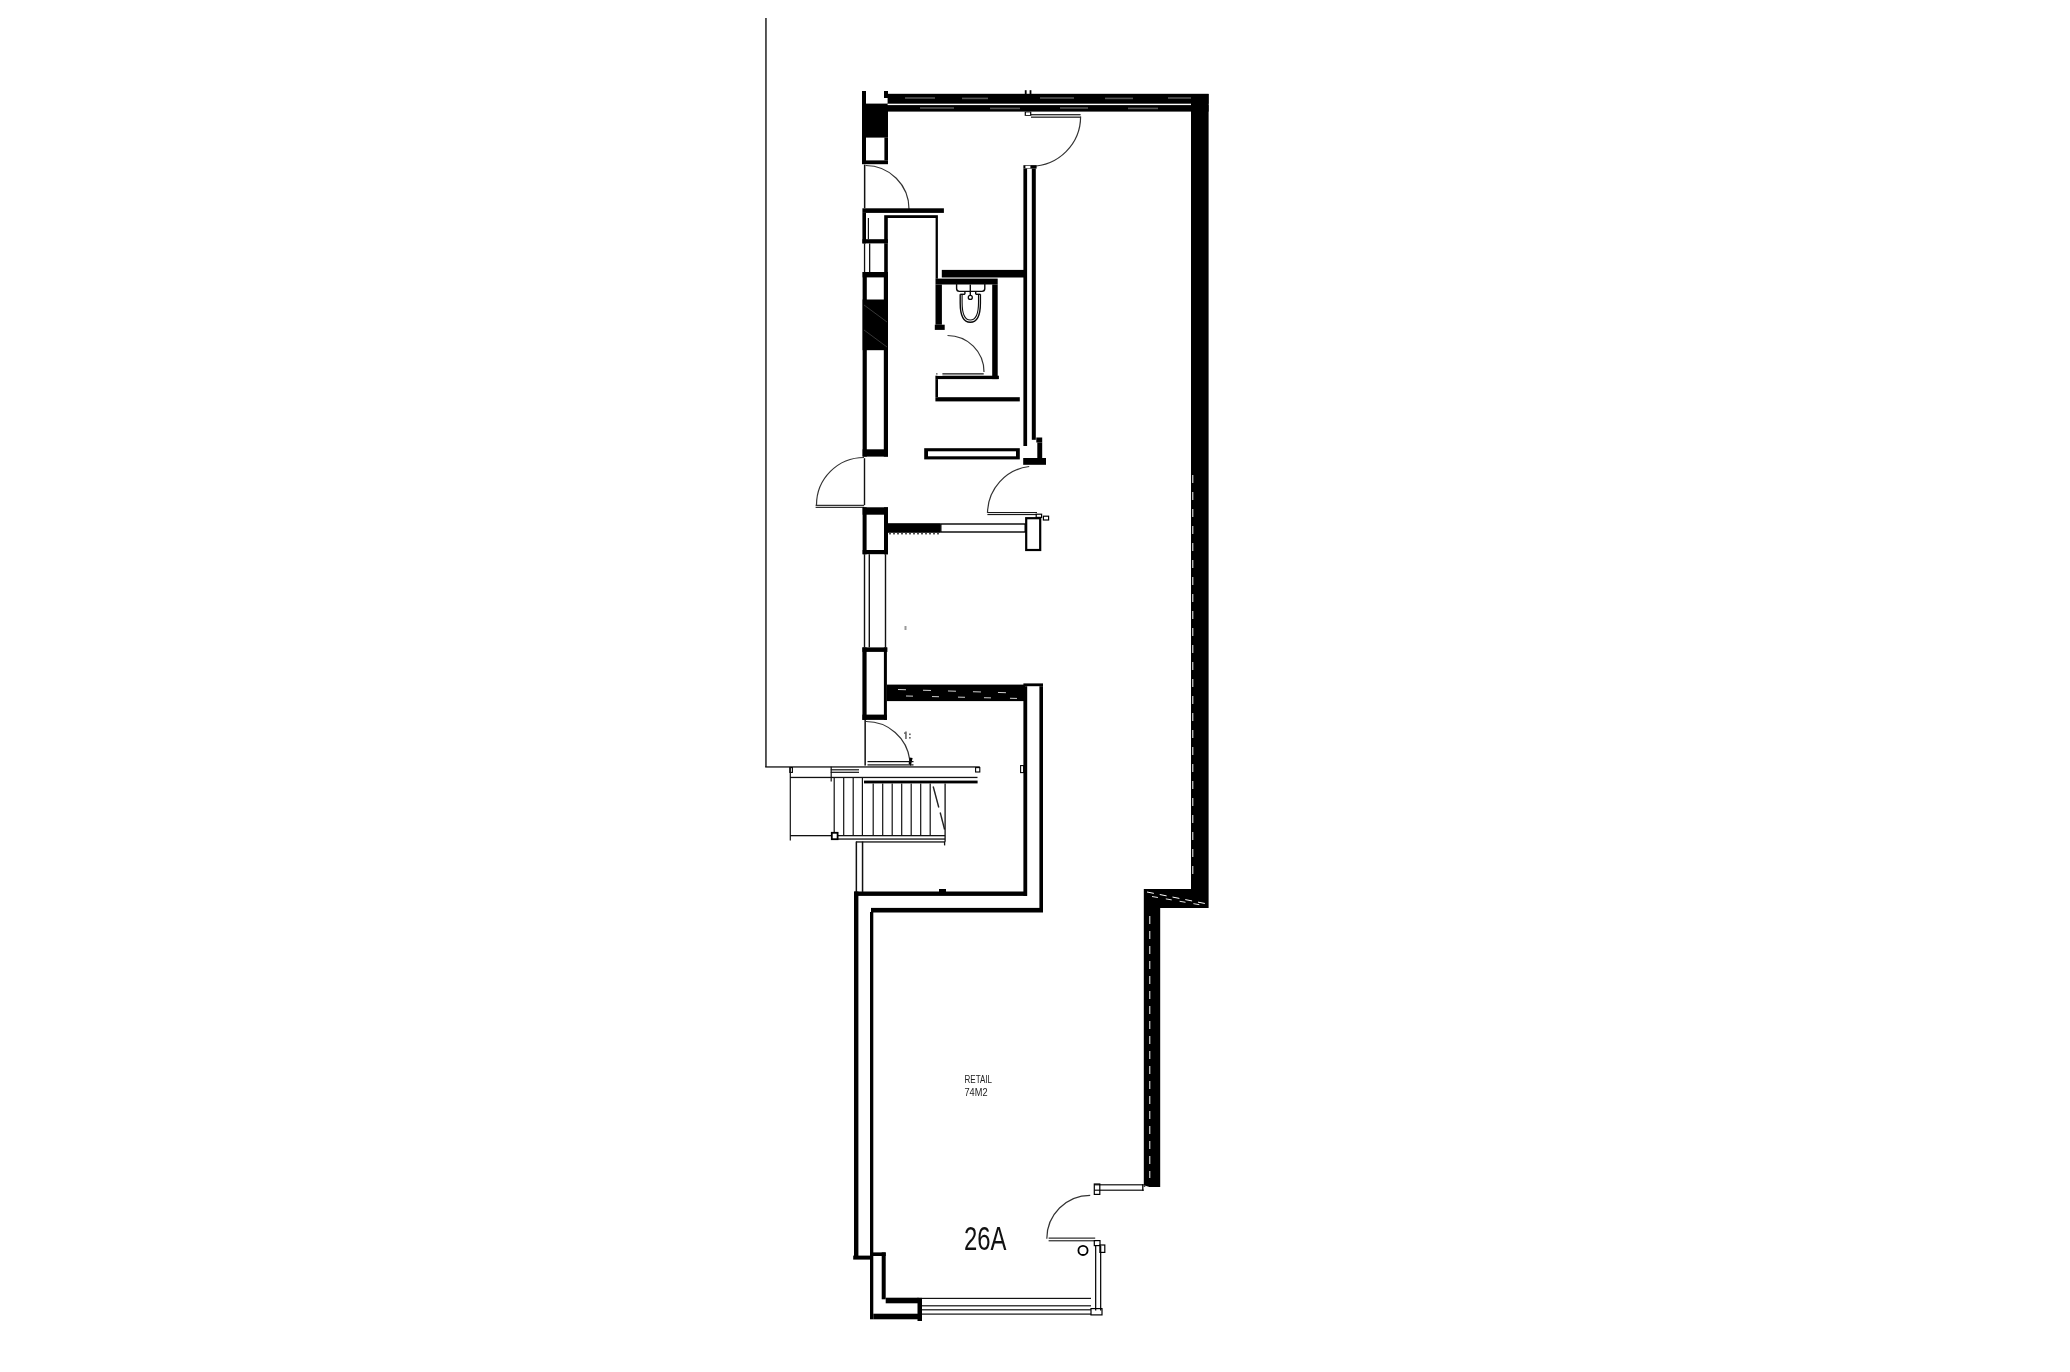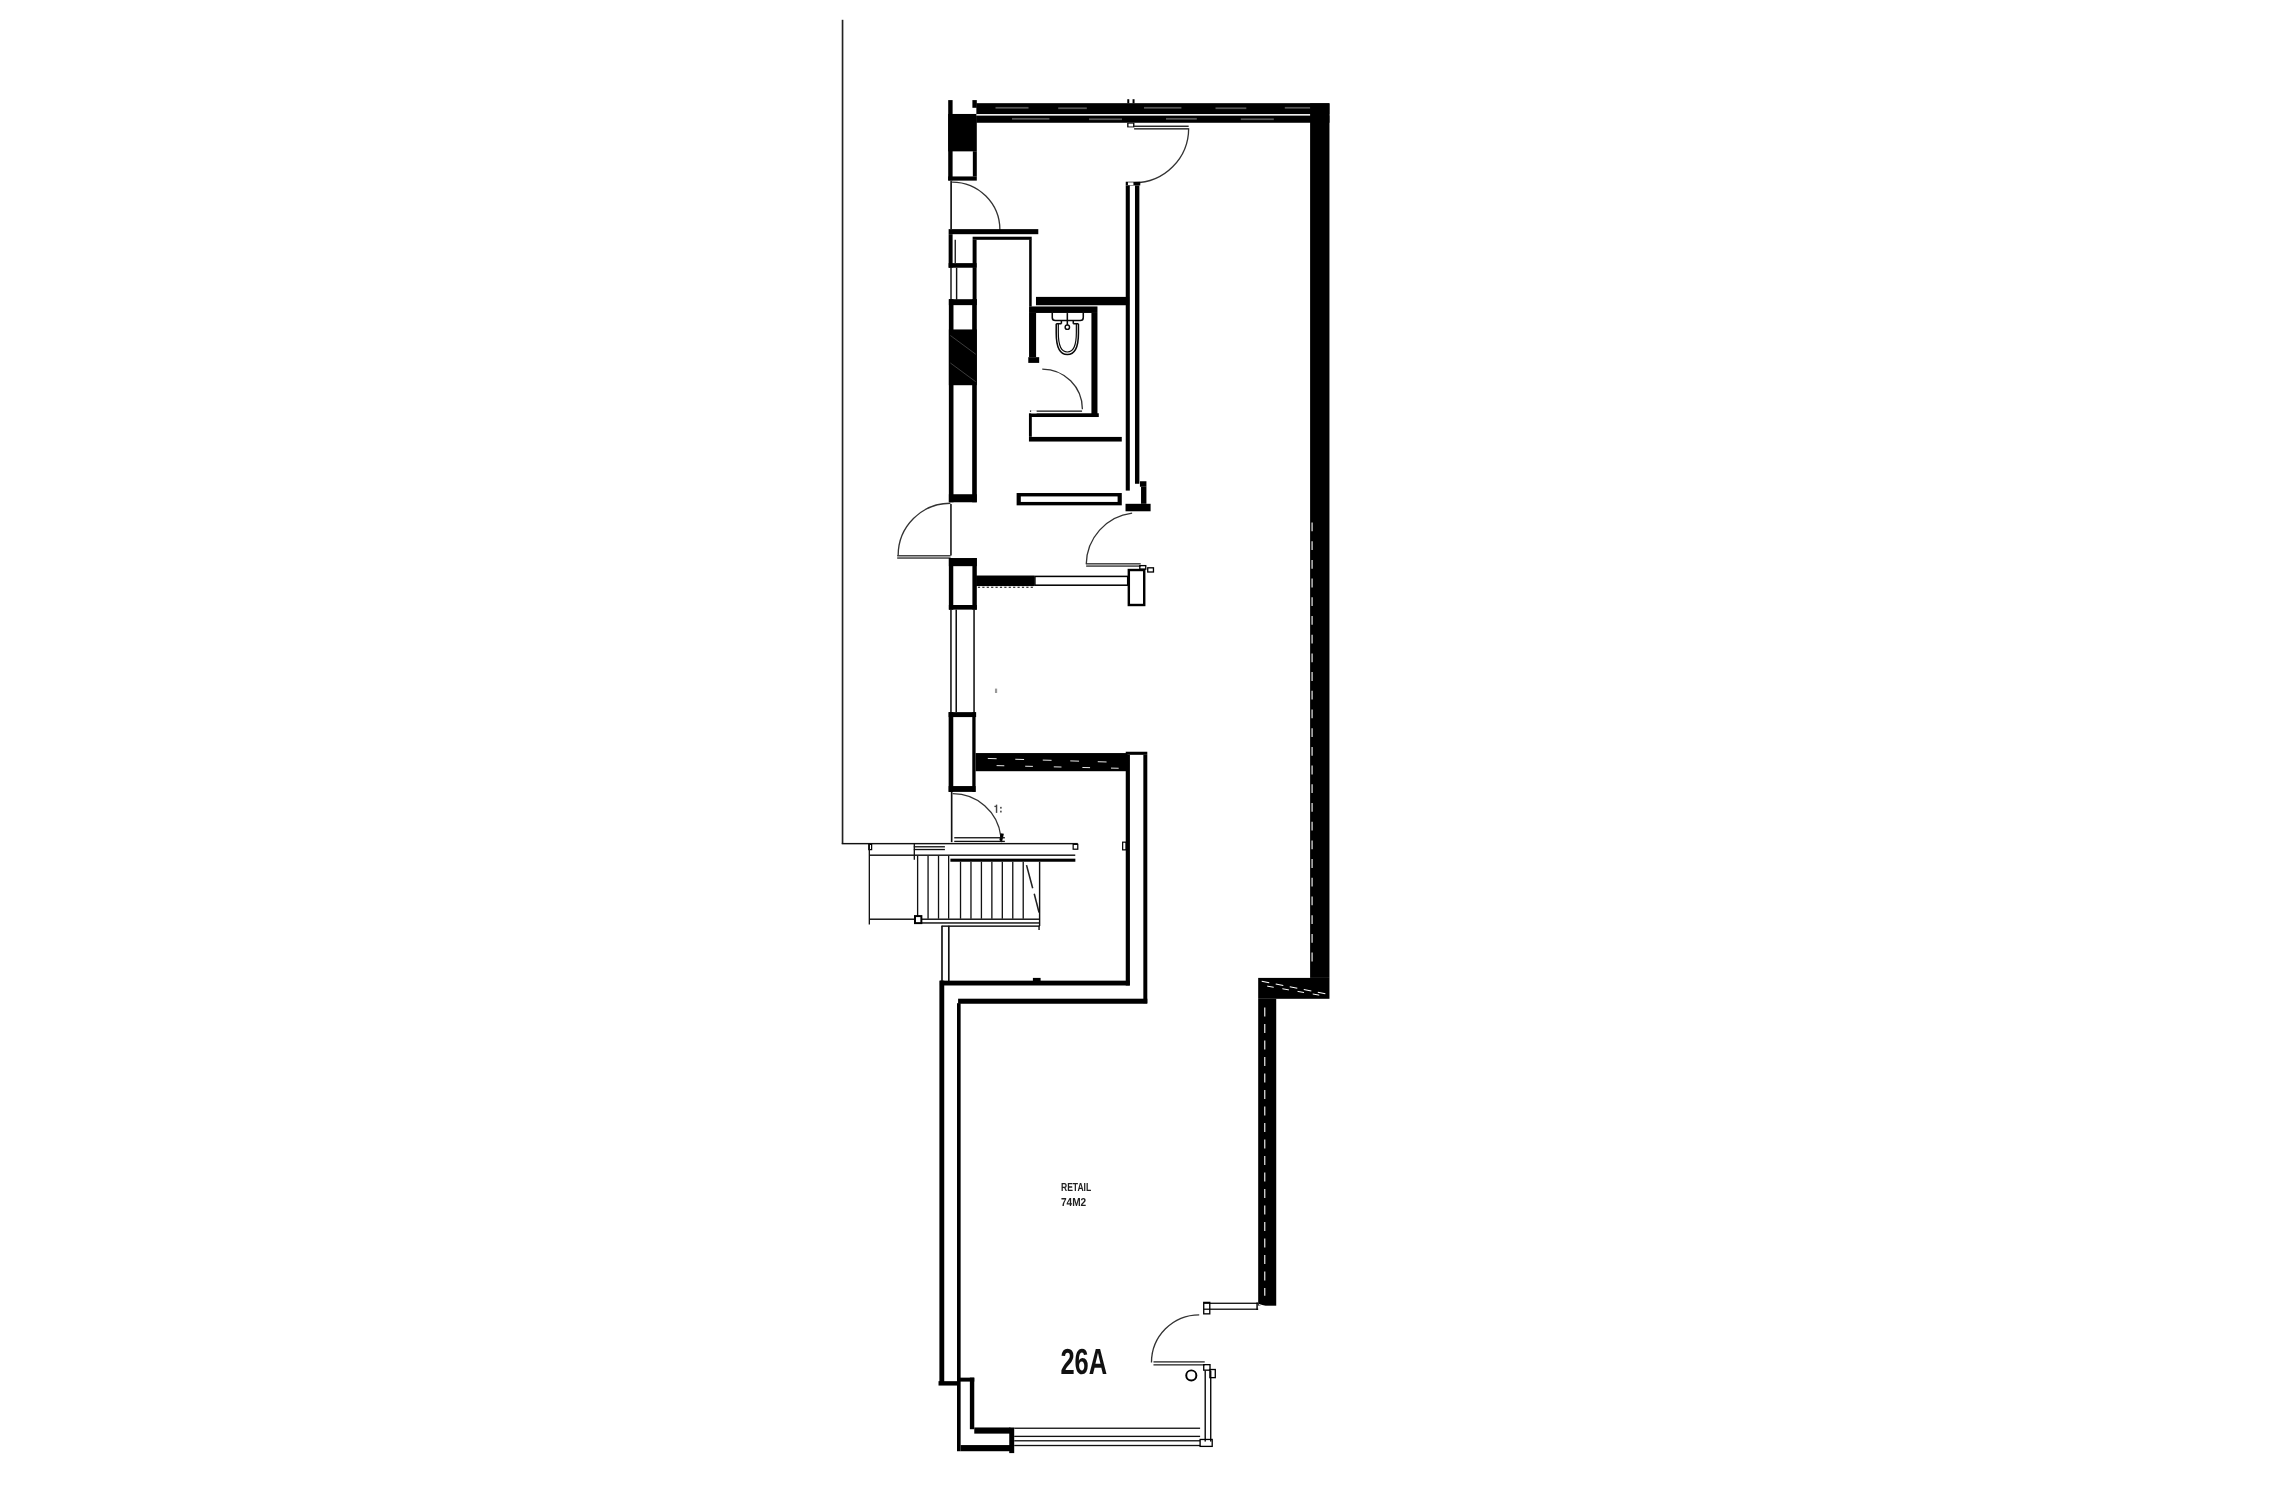--- a/index.html
+++ b/index.html
@@ -1,17 +1,17 @@
 <!DOCTYPE html>
 <html><head>
 <meta charset="utf-8">
 <style>
   html,body{margin:0;padding:0;background:#ffffff;}
   .page{position:relative;width:2070px;height:1372px;background:#f97316;overflow:hidden;
-        font-family:"Liberation Sans", sans-serif;font-weight:bold;}
+        font-family:"Liberation Sans", sans-serif;}
   svg{position:absolute;left:0;top:0;}
 </style>
 </head>
 <body>
 
 <div class="page">
 <svg width="2070" height="1372" viewBox="0 0 2070 1372">
 
   <rect x="0" y="0" width="2070" height="1372" fill="#ffffff"></rect>
 

